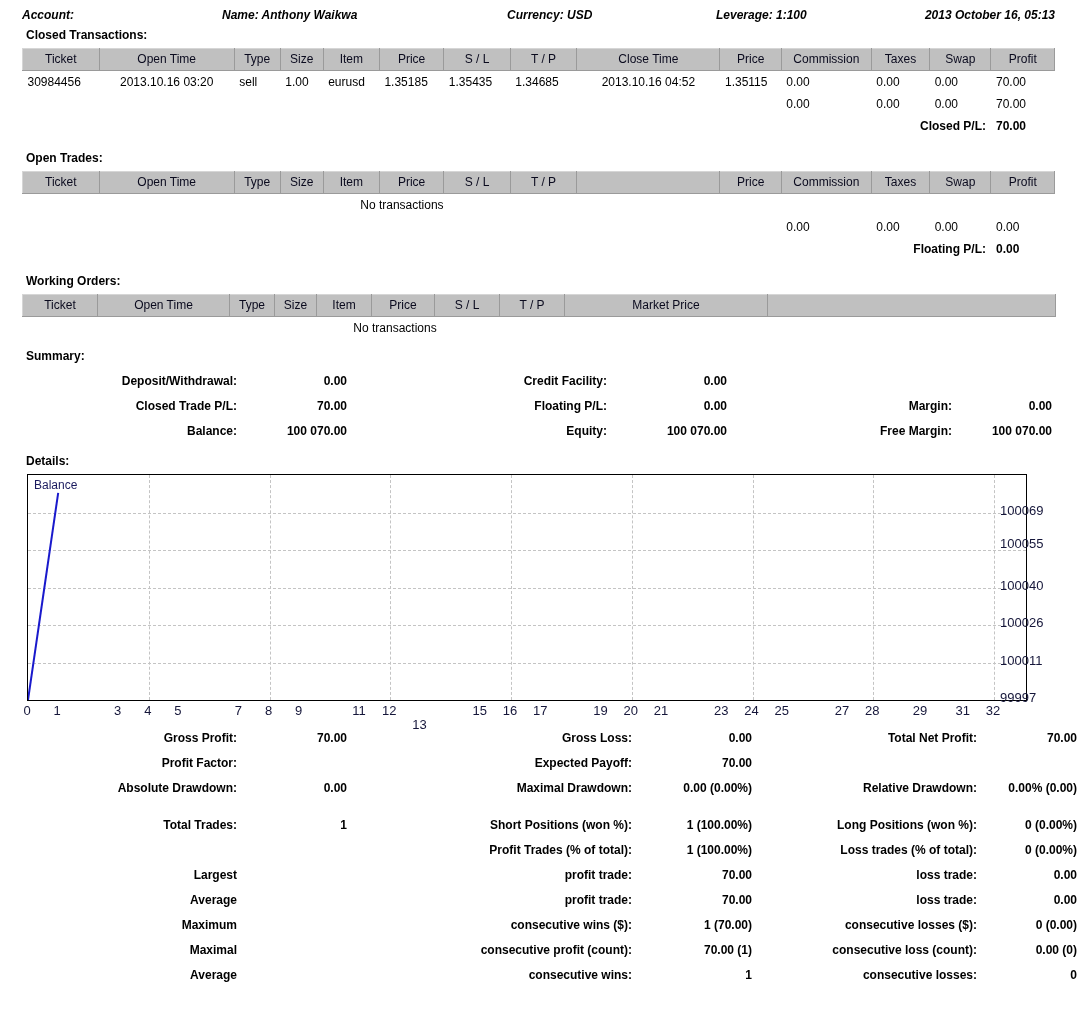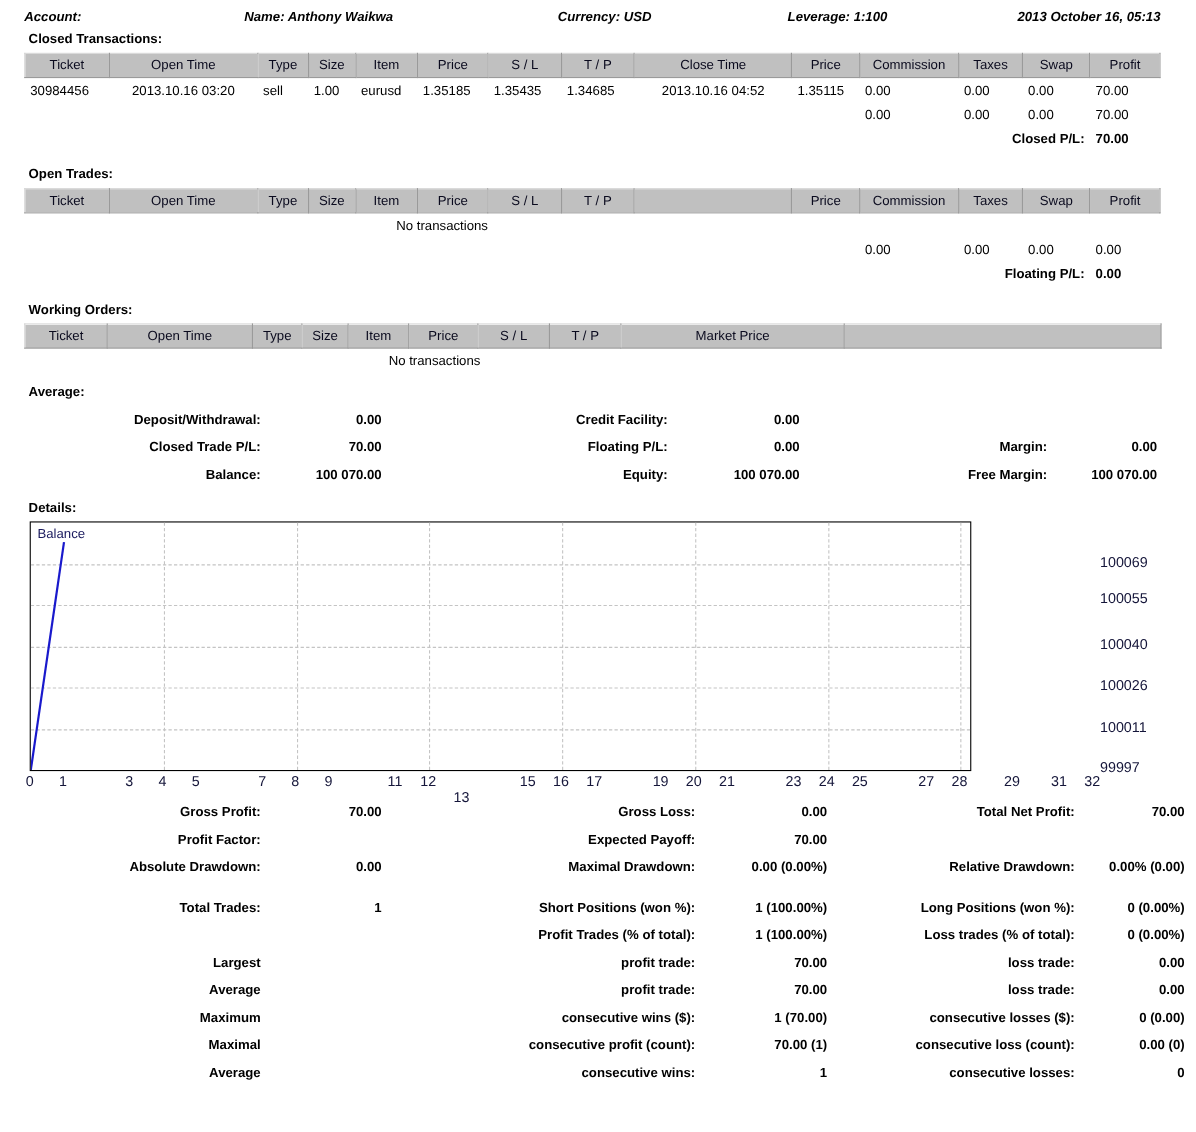--- a/index.html
+++ b/index.html
@@ -101,21 +101,21 @@
     white-space: nowrap;
   }
   .summary td.lab { text-align: right; padding-right: 10px; }
   .summary td.val { text-align: right; padding-right: 0; }
 
   
   .details-wrap { position: relative; width: 1065px; height: 252px; }
   .chart-box {
     position: absolute;
     left: 5px; top: 0;
-    width: 856px; height: 227px;
+    width: 1000px; height: 227px;
     border: 1px solid #000000;
     background: #ffffff;
     overflow: hidden;
   }
   .grid-h, .grid-v {
     position: absolute;
     border-color: #c8c8c8;
   }
   .grid-h {
     left: 0; width: 100%;
@@ -351,21 +351,21 @@
     <tbody>
       <tr>
         <td colspan="9" class="empty-msg">No transactions</td>
         <td></td>
       </tr>
     </tbody>
   </table>
 
   <div class="spacer-8"></div>
 
-  <div class="section-title">Average:</div>
+  <div class="section-title">Summary:</div>
 
   <table class="summary">
     <colgroup>
       <col style="width:225px">
         <col style="width:100px">
         <col style="width:50px">
       <col style="width:220px">
         <col style="width:110px">
         <col style="width:55px">
       <col style="width:180px">

